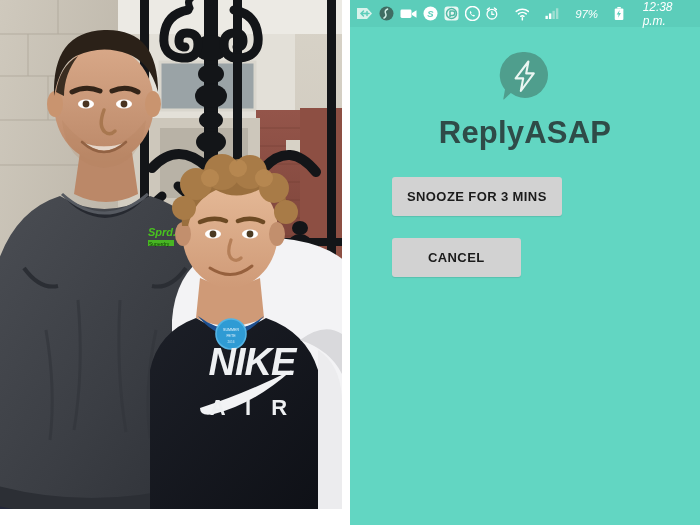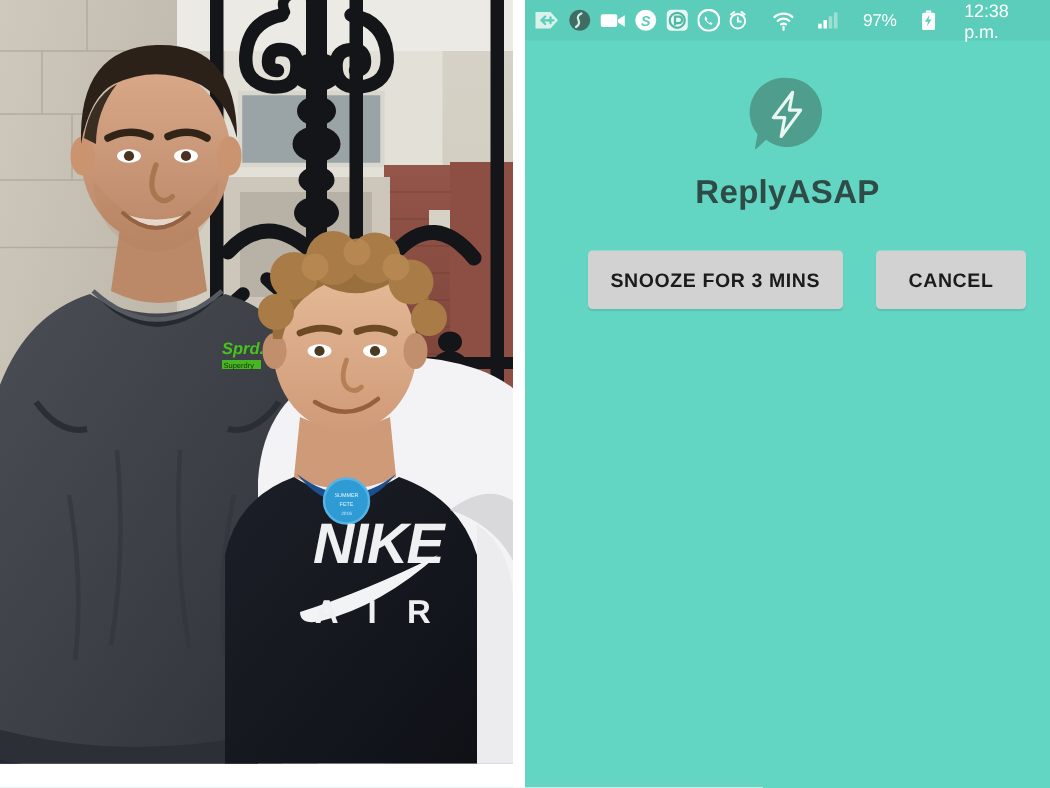--- a/index.html
+++ b/index.html
@@ -32,71 +32,72 @@
     position: relative;
     height: 27px;
     background: #5ccdba;
     display: flex;
     align-items: center;
     padding: 0 6px 0 6px;
     gap: 5px;
     color: #ffffff;
   }
   .sb-left { display:flex; align-items:center; gap:6px; }
-  .sb-right { display:flex; align-items:center; gap:16px; margin-left:auto; }
+  .sb-right { display:flex; align-items:center; gap:16px; margin-left:auto;font-style:italic; }
   .sb-icon { display:block; }
   .sb-batt-pct {
     font-size: 11.5px; color:#ffffff; letter-spacing:-0.2px;
     font-family:"Liberation Sans", sans-serif;
   }
   .sb-clock {
     font-size: 12px; color:#ffffff; letter-spacing:-0.1px;
     margin-left: 3px;
   }
 
   .dialog-body {
     position: relative;
     height: calc(100% - 27px);
     padding-top: 22px;
   }
   .logo-wrap { display:flex; justify-content:center; margin-bottom: 12px; }
   .title {
     text-align:center;
-    font-size: 22px;
+    font-size: 31px;
     font-weight: bold;
     color: #2f4b48;
     letter-spacing: 0.2px;
   }
   .message {
     margin: 24px 14px 0 14px;
     font-size: 13.5px;
     line-height: 1.35;
     color: #33413f;
     letter-spacing: -0.05px;
   }
   .btn-row {
     display:flex;
     align-items:flex-start;
     gap: 22px;
     margin: 26px 0 0 42px;
+    flex-direction: column;
   }
   .btn {
     background: #d2d2d2;
     border: none;
     border-radius: 3px;
     color: #1b1b1b;
     font-size: 13px;
     font-weight: bold;
     letter-spacing: 0.4px;
     padding: 12px 15px;
     font-family: "Liberation Sans", sans-serif;
     cursor: pointer;
     box-shadow: 0 1px 1px rgba(0,0,0,0.10);
   }
-  .btn-cancel { padding: 12px 22px; }
+  .btn-cancel { padding: 12px 36px; }
 </style>
 </head>
 <body>
 
 <div class="page">
 
   <div class="photo-pane">
     <svg class="photo-svg" viewBox="0 0 342 525" preserveAspectRatio="none">
       <defs>
         <linearGradient id="skyG" x1="0" y1="0" x2="0" y2="1">

